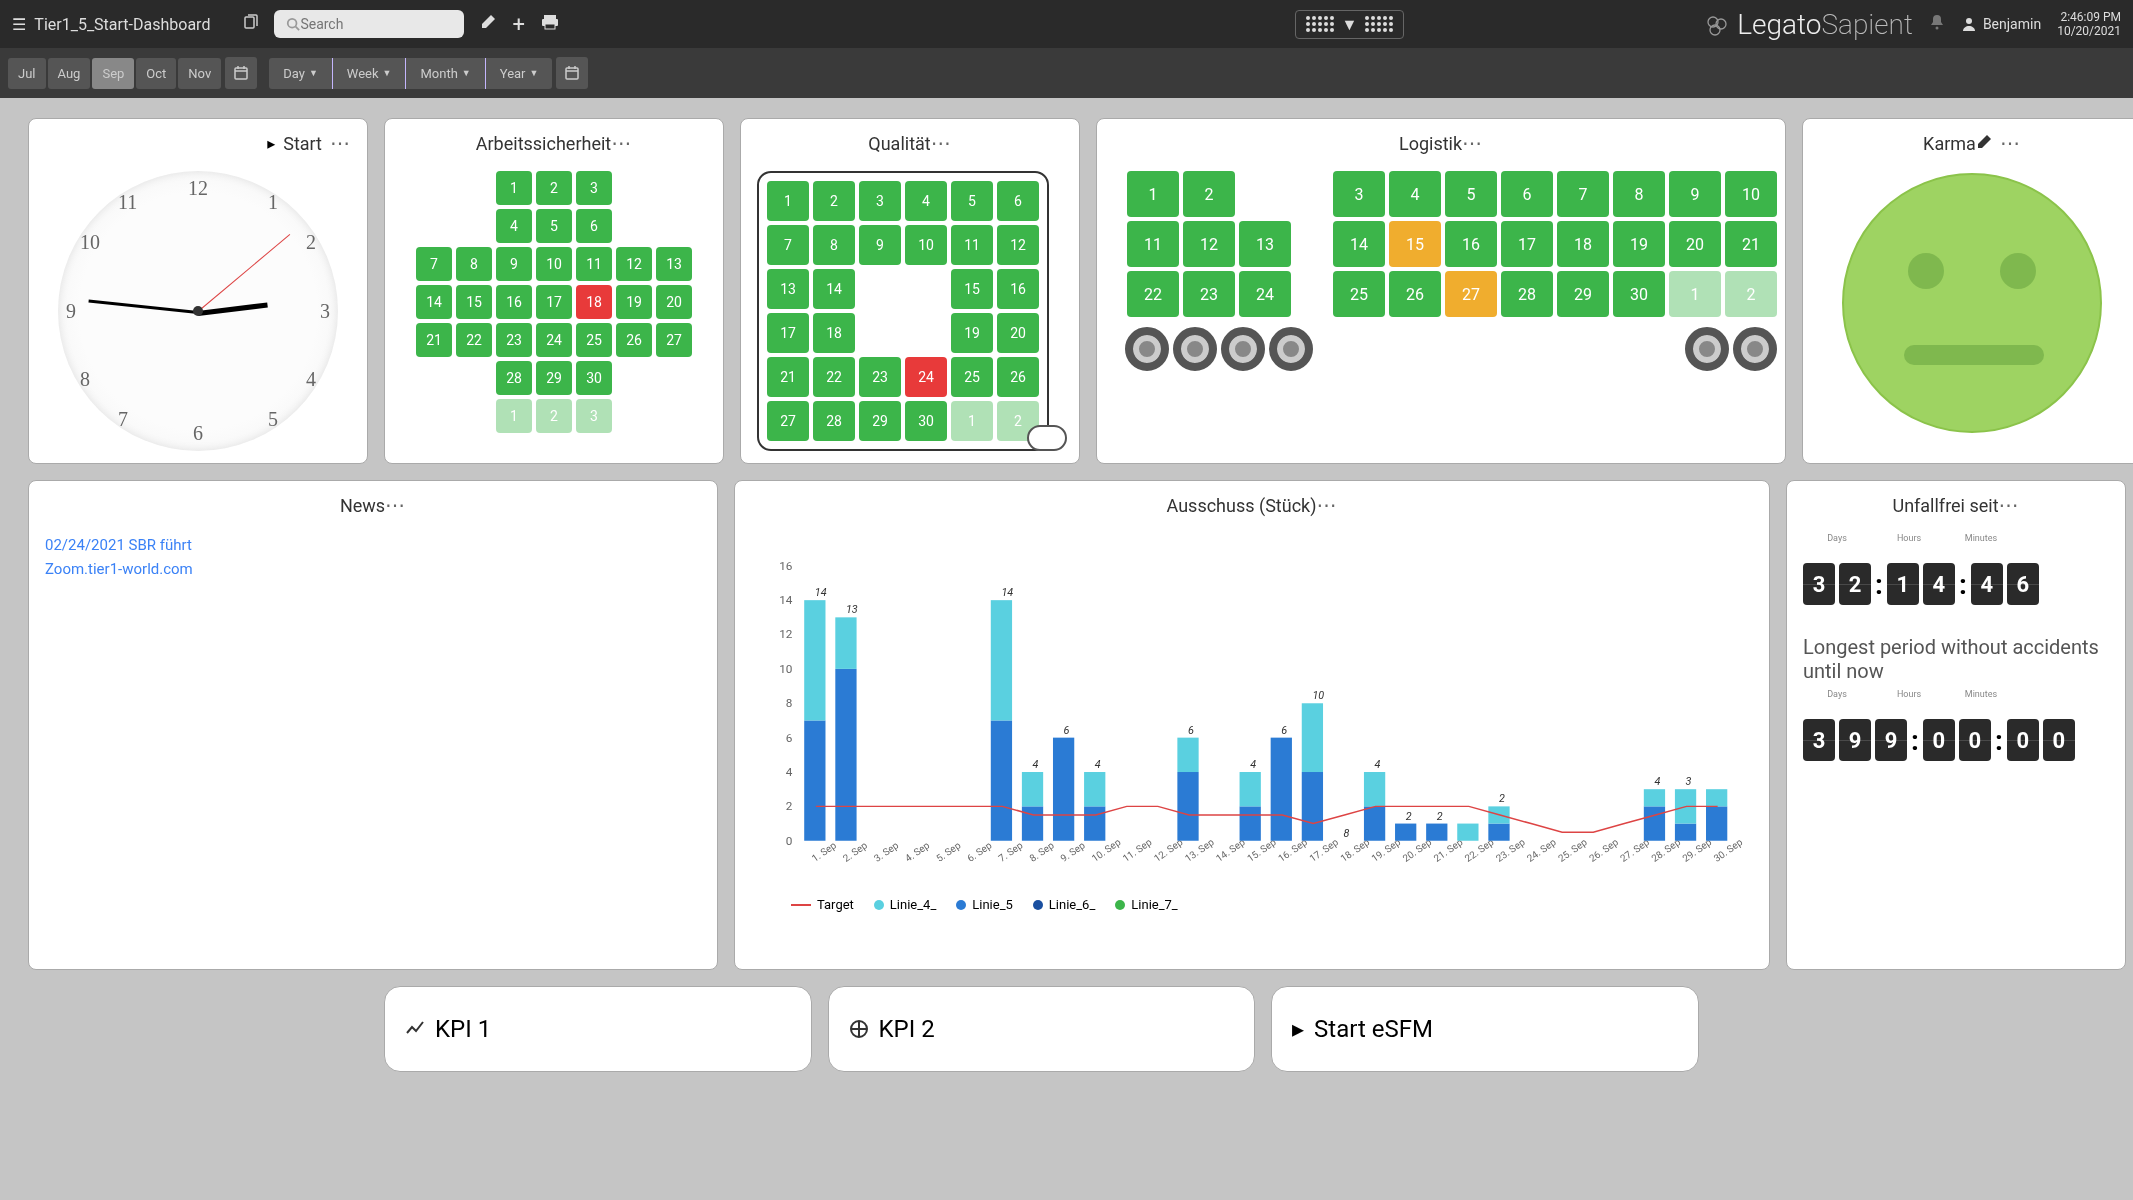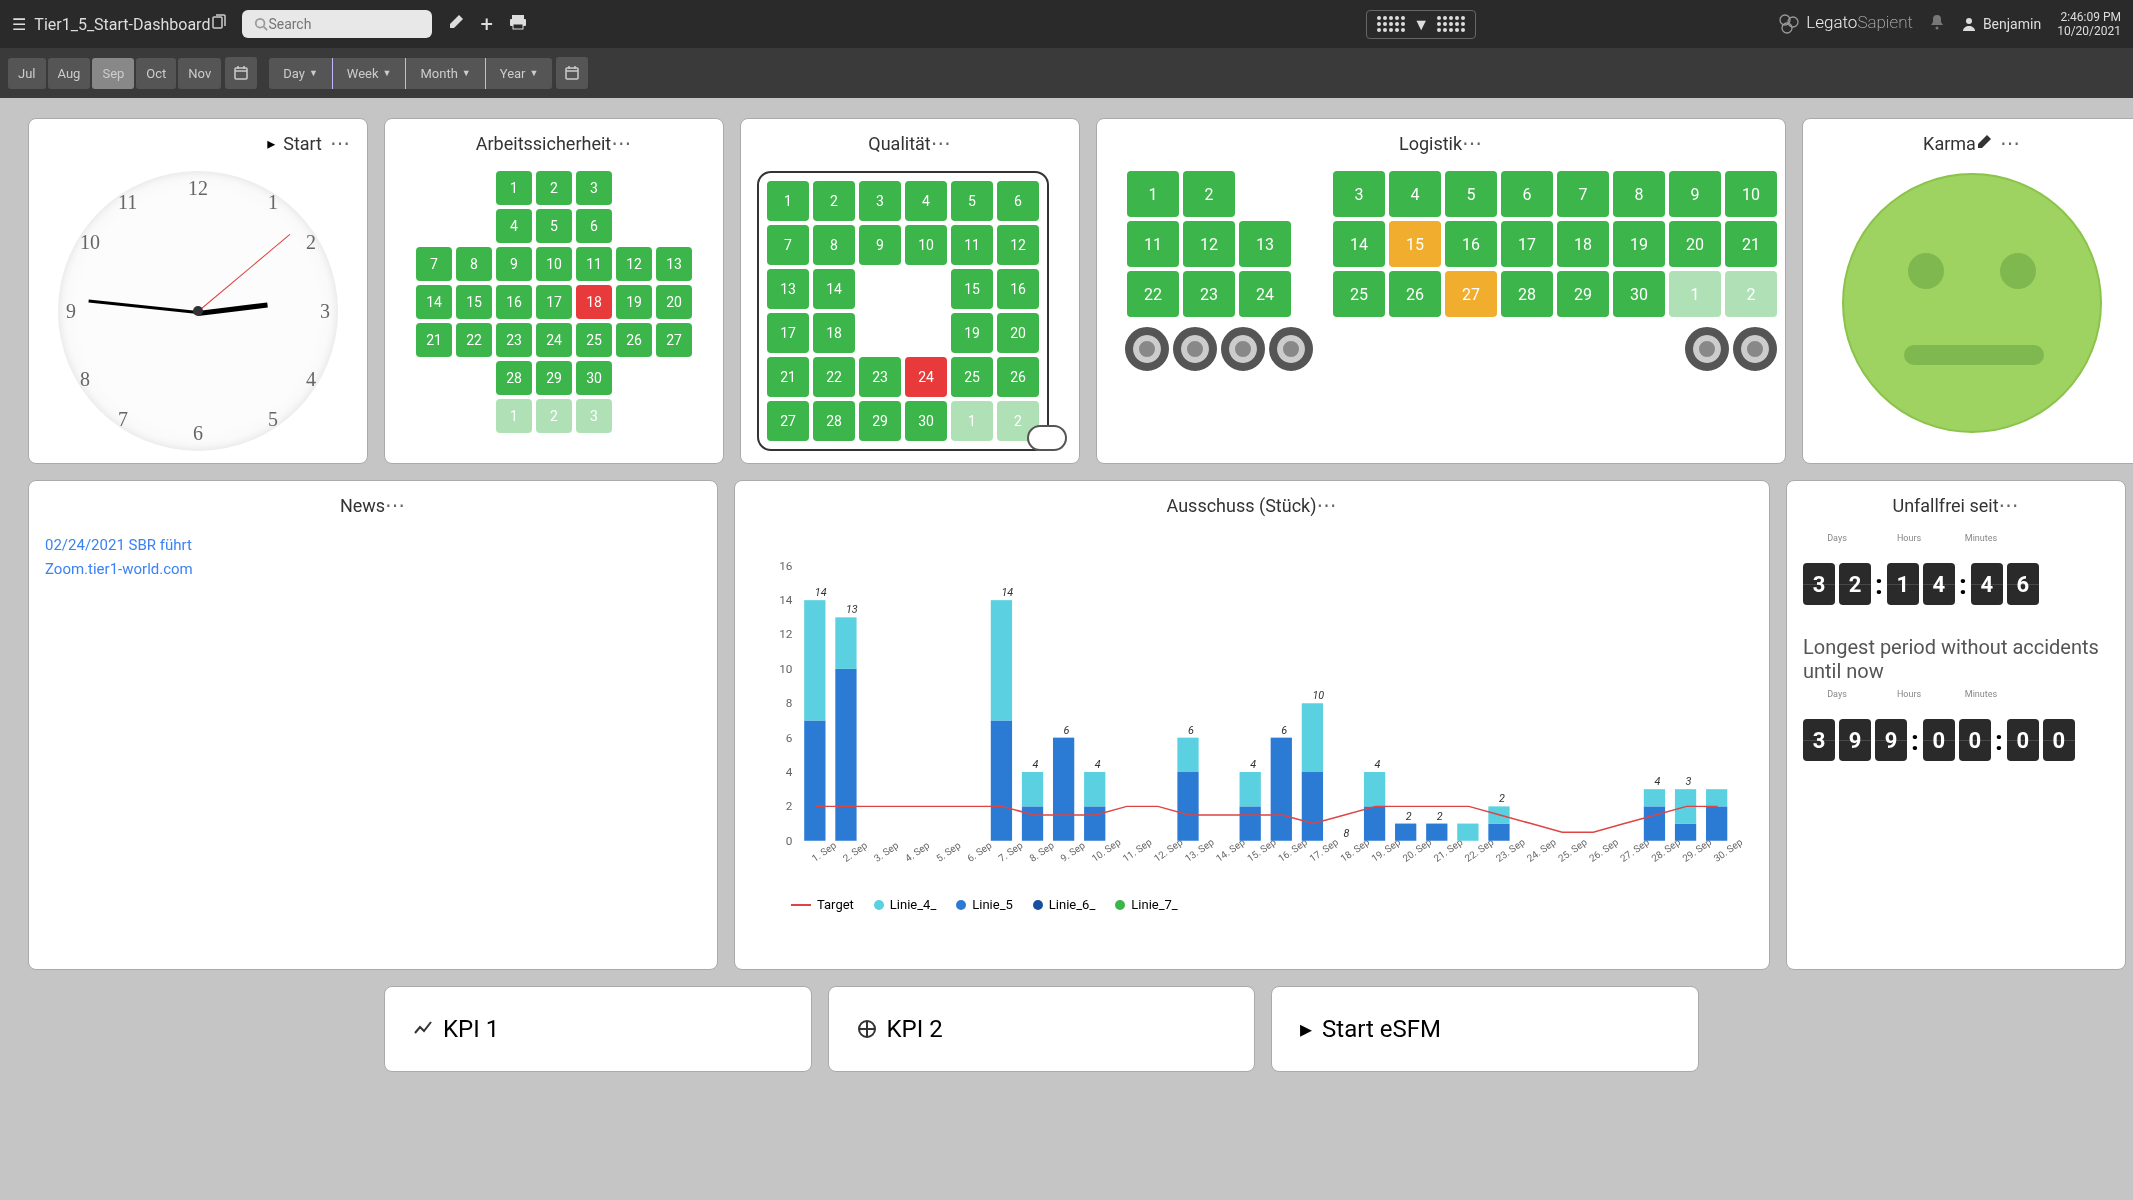--- a/index.html
+++ b/index.html
@@ -1,28 +1,28 @@
 <!DOCTYPE html>
 <html><head>
 <meta charset="utf-8">
 <style>
 *{margin:0;padding:0;box-sizing:border-box;font-family:-apple-system,BlinkMacSystemFont,"Segoe UI",Roboto,Arial,sans-serif}
 body{background:#c5c5c5;width:2133px;height:1200px;overflow:hidden;transform-origin:top left}
 .topbar{background:#2a2a2a;height:48px;display:flex;align-items:center;padding:0 12px;color:#ddd}
 .menu-icon{margin-right:8px;cursor:pointer}
-.page-title{font-size:16px;margin-right:0}
+.page-title{font-size:16px;margin-right:32px}
 .copy-icon{margin-right:16px;cursor:pointer}
 .search-box{background:#e8e8e8;border-radius:6px;padding:6px 12px;display:flex;align-items:center;width:190px;margin-right:16px}
 .search-box input{border:none;background:transparent;outline:none;width:100%;font-size:14px;color:#555}
 .topbar-icon{margin-right:16px;cursor:pointer;color:#ddd}
 .spacer{flex:1}
 .dots-widget{display:flex;align-items:center;gap:8px;border:1px solid #666;border-radius:4px;padding:4px 10px;margin-right:300px}
 .dot-grid{display:grid;grid-template-columns:repeat(5,4px);gap:2px}
 .dot-grid span{width:4px;height:4px;background:#ddd;border-radius:50%}
-.logo{color:#bbb;font-size:17px}
+.logo{color:#bbb;font-size:28px}
 .logo b{color:#eee;font-weight:300}
 .bell-icon{margin:0 16px;color:#888}
 .user-chip{display:flex;align-items:center;gap:6px;font-size:14px}
 .time-block{margin-left:16px;text-align:right;font-size:12px}
 .subbar{background:#3a3a3a;height:50px;display:flex;align-items:center;padding:0 8px;gap:4px}
 .month-btn{background:#555;color:#ccc;border:none;padding:8px 10px;border-radius:3px;font-size:13px;cursor:pointer}
 .month-btn.active{background:#888}
 .cal-icon{background:#555;padding:8px;border-radius:3px;cursor:pointer;display:flex;align-items:center}
 .range-group{display:flex;background:#555;border-radius:3px;margin-left:8px}
 .range-btn{background:transparent;color:#ccc;border:none;padding:8px 14px;font-size:13px;cursor:pointer;display:flex;align-items:center;gap:4px;border-right:1px solid #c4b5fd}
@@ -75,21 +75,21 @@
 
 .flip-row{display:flex;gap:4px;align-items:center;margin:20px 0}
 .flip{background:#2a2a2a;color:#fff;width:32px;height:42px;border-radius:4px;display:flex;align-items:center;justify-content:center;font-size:22px;font-weight:bold;position:relative}
 .flip::after{content:'';position:absolute;left:0;right:0;top:50%;height:1px;background:rgba(255,255,255,.15)}
 .colon{font-size:28px;font-weight:bold}
 .counter-label{font-size:20px;color:#555;margin:30px 0 6px}
 .unit-labels{display:flex;gap:4px;font-size:9px;color:#888;margin-bottom:2px}
 .unit-labels span{width:68px;text-align:center}
 
 .row3{grid-column:2/6;display:grid;grid-template-columns:repeat(4,1fr);gap:16px}
-.action-card{background:#fff;border:1px solid #aaa;border-radius:8px;padding:28px 28px;font-size:24px;cursor:pointer;display:flex;align-items:center;gap:10px}
+.action-card{background:#fff;border:1px solid #aaa;border-radius:16px;padding:28px 20px;font-size:24px;cursor:pointer;display:flex;align-items:center;gap:10px}
 .qualitat-box{border:2px solid #333;border-radius:14px;padding:8px;display:inline-block}
 .qualitat-tab{position:absolute;right:12px;bottom:12px;width:40px;height:26px;border:2px solid #555;border-radius:14px;background:#fff}
 svg{overflow:visible}
 </style>
 </head>
 <body>
 
 <div class="topbar">
   <span class="menu-icon">☰</span>
   <span class="page-title">Tier1_5_Start-Dashboard</span>

